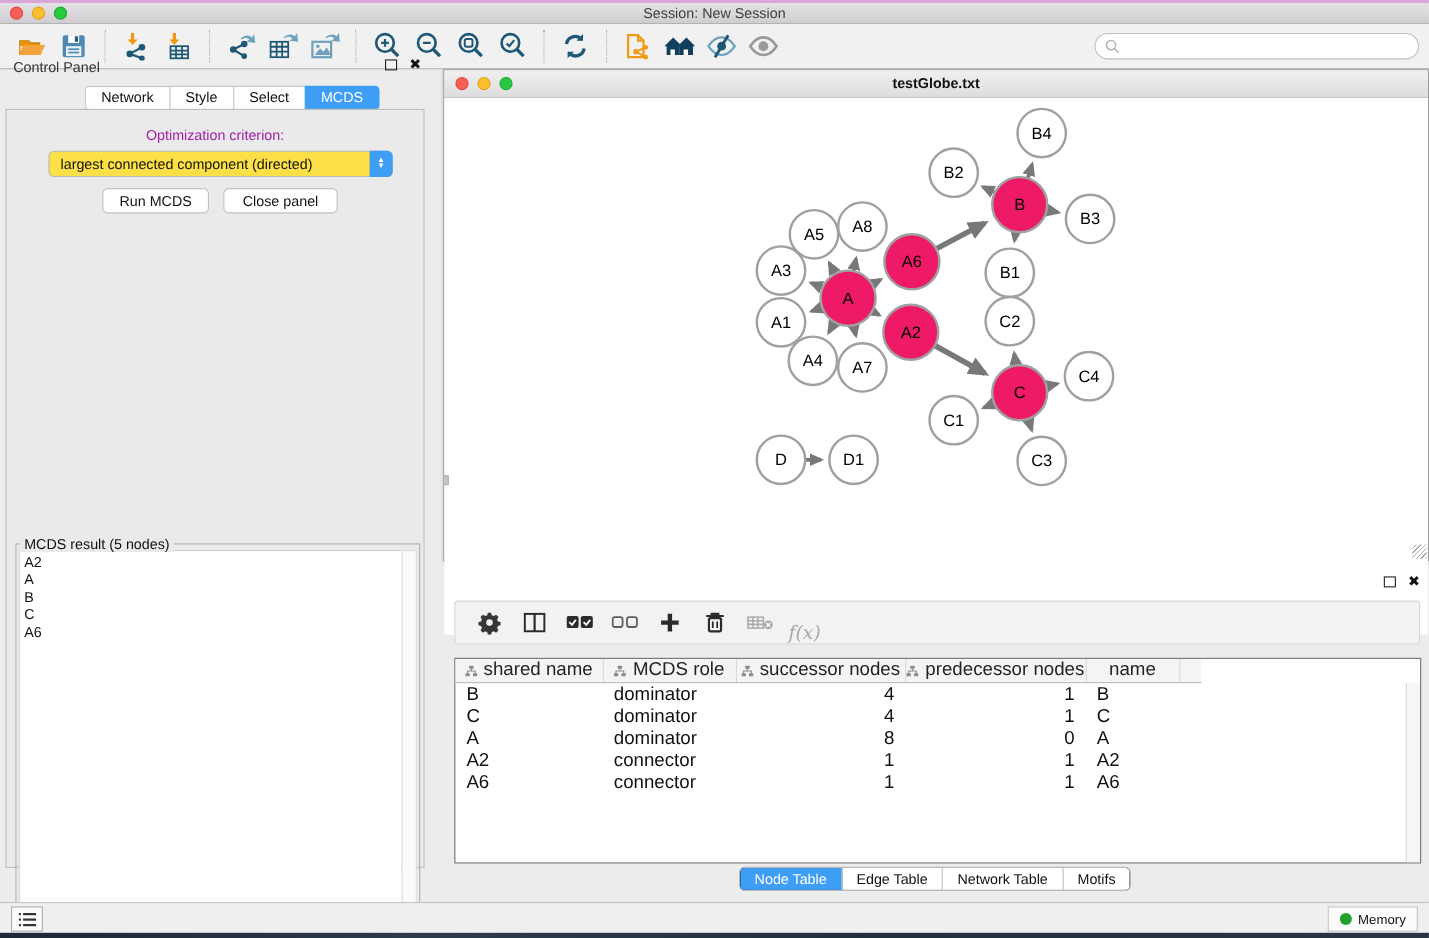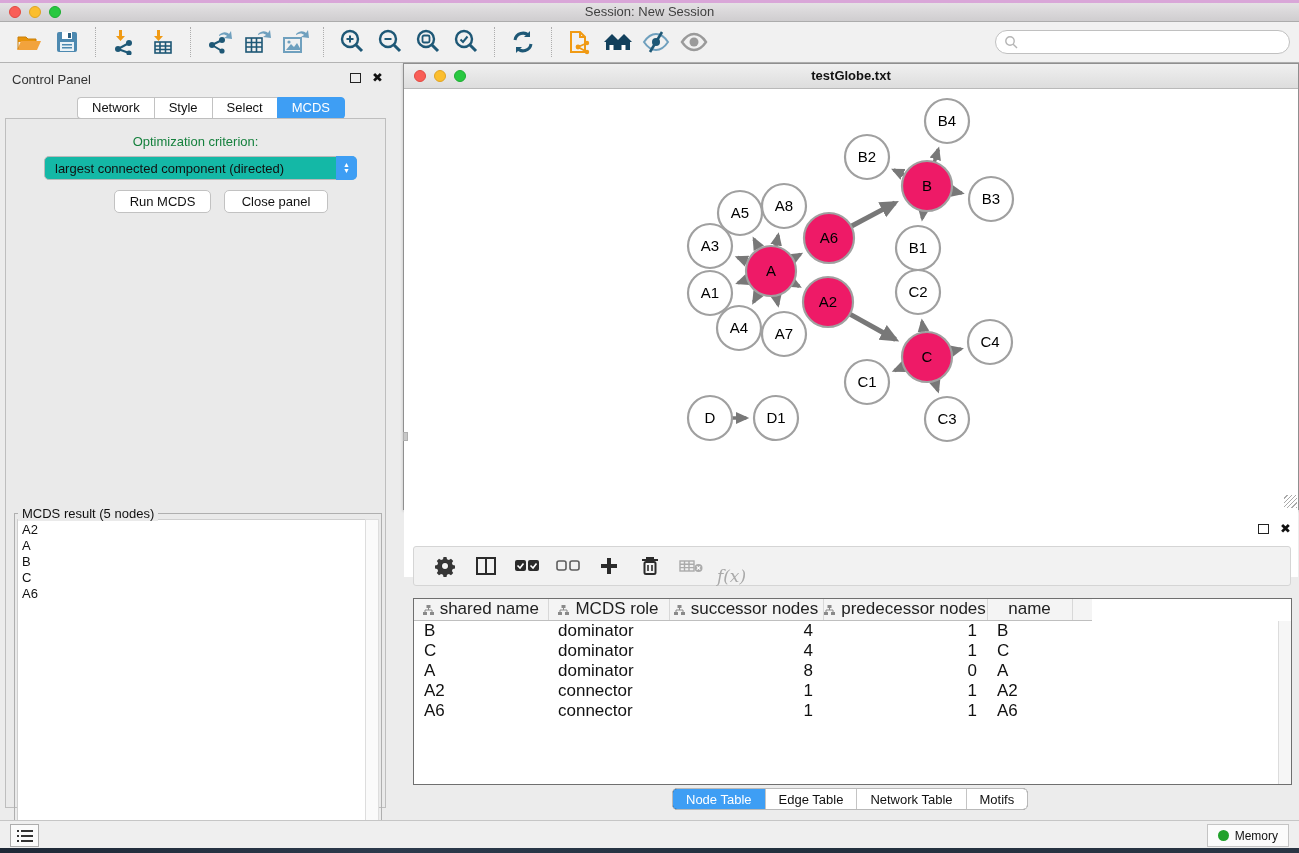--- a/index.html
+++ b/index.html
@@ -21,42 +21,42 @@
   
   #toolbar { left:0; top:22px; width:1299px; height:41px; background:#F1F1F1;
     border-bottom:1px solid #B3B3B3; display:flex; align-items:center; padding-left:10px; }
   .tbtn { width:38px; height:34px; display:flex; align-items:center; justify-content:center; }
   .tsep { width:1px; height:30px; border-left:1px dotted #ADADAD; margin:0 9px; }
   #toolbar-search { position:absolute; left:995px; top:8px; width:295px; height:24px;
     background:#FFF; border:1px solid #C0C0C0; border-radius:12px; display:flex; align-items:center; padding-left:8px; }
   #toolbar-search svg { opacity:.55; }
 
   
-  #control-panel { left:0; top:64px; width:391px; height:757px; }
+  #control-panel { left:0; top:45px; width:391px; height:757px; }
   .panel-head { position:absolute; left:12px; top:8px; font-size:13px; color:#333; }
   .panel-icons { position:absolute; right:8px; top:9px; display:flex; gap:11px; align-items:center; }
   .float-ic { width:11px; height:10px; border:1.5px solid #222; background:transparent; display:inline-block; }
   .close-ic { font-size:13px; font-weight:bold; color:#111; line-height:10px; }
   #cp-tabs { position:absolute; left:77px; top:33px; display:flex; }
   .cp-tab { height:22px; line-height:20px; padding:0 14px; font-size:13px; background:#FFF;
     border:1px solid #C2C2C2; border-right:none; color:#111; }
   .cp-tab:first-child { border-radius:4px 0 0 4px; }
   .cp-tab:last-child { border-right:1px solid #C2C2C2; border-radius:0 4px 4px 0; }
   .cp-tab.sel { background:#3E9EF4; border-color:#3E9EF4; color:#FFF; }
   #cp-body { position:absolute; left:5px; top:54px; width:381px; height:690px;
     background:#EAEAEA; border:1px solid #BEBEBE; }
-  #opt-label { position:absolute; left:0; width:100%; top:15px; text-align:center; font-size:13px; color:#15803d; }
-  #criterion-select { position:absolute; left:38px; top:37px; width:313px; height:24px; background:#14b8a6;
+  #opt-label { position:absolute; left:0; width:100%; top:15px; text-align:center; font-size:13px; color:#a21caf; }
+  #criterion-select { position:absolute; left:38px; top:37px; width:313px; height:24px; background:#fde047;
     border:1px solid #B9B9B9; border-radius:5px; font-size:13px; color:#111;
     display:flex; align-items:center; padding-left:10px; }
   #criterion-stepper { position:absolute; right:-1px; top:-1px; width:21px; height:24px; background:#3E9EF4;
     border-radius:0 5px 5px 0; display:flex; flex-direction:column; align-items:center; justify-content:center; }
   #criterion-stepper span { color:#FFF; font-size:7px; line-height:6px; }
   .mac-btn { position:absolute; height:23px; background:#FFF; border:1px solid #C2C2C2; border-radius:5px;
-    font-size:13px; color:#111; display:flex; align-items:center; justify-content:center;margin-left:21px; }
+    font-size:13px; color:#111; display:flex; align-items:center; justify-content:center; }
   #run-btn { left:87px; top:71px; width:97px; }
   #close-panel-btn { left:197px; top:71px; width:104px; }
   #mcds-fieldset { position:absolute; left:8px; top:394px; width:368px; height:343px; }
   #mcds-legend { position:absolute; left:4px; top:-7px; background:#EAEAEA; padding:0 4px; font-size:13px; color:#111; z-index:2; }
   #mcds-border { position:absolute; inset:0; border:1px solid #AFAFAF; }
   #mcds-list { position:absolute; left:3px; top:6px; right:17px; bottom:3px; background:#FFF;
     border:1px solid #CFCFCF; border-right:none; font-size:13px; color:#111; padding:2px 0 0 4px; }
   #mcds-list div { line-height:16px; }
   #mcds-scroll { position:absolute; right:3px; top:6px; width:14px; bottom:3px; background:#FAFAFA; border:1px solid #DDD; }
 

